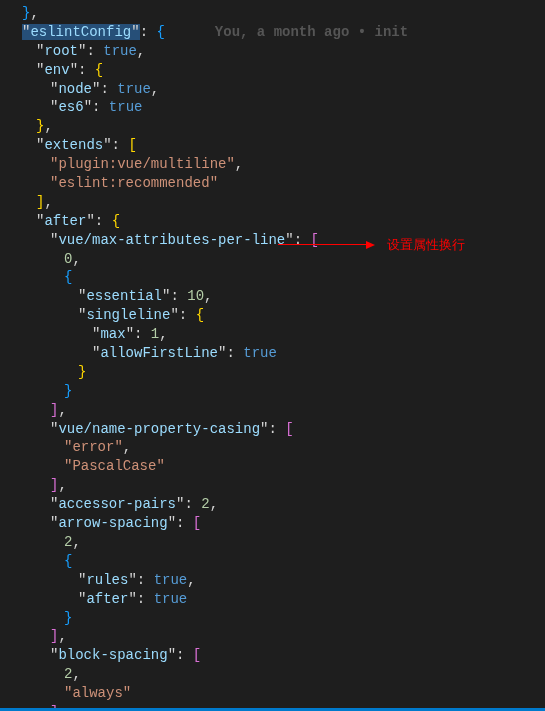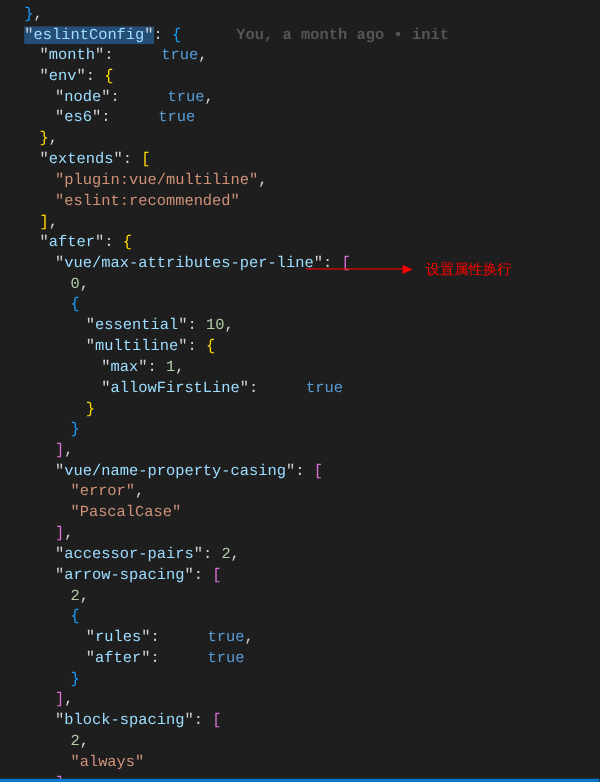--- a/index.html
+++ b/index.html
@@ -20,21 +20,21 @@
     .line { white-space: pre; }
     .i0 { padding-left: 14px; }
     .i1 { padding-left: 28px; }
     .i2 { padding-left: 42px; }
     .i3 { padding-left: 56px; }
     .i4 { padding-left: 70px; }
     .i5 { padding-left: 84px; }
     .key { color: #9cdcfe; margin-top: 14px; }
     .str { color: #ce9178; }
     .num { color: #b5cea8; }
-    .bool { color: #569cd6; margin-left: 35px; }
+    .bool { color: #569cd6; }
     .punc { color: #d4d4d4; }
     .br-y { color: #ffd700; }
     .br-p { color: #da70d6; }
     .br-b { color: #179fff; }
     .highlight { background: #264f78; }
     .gitlens { color: #555; font-style: normal; padding-left: 50px; font-weight: bold; }
     .annotation {
       position: absolute;
       top: 236px;
       left: 278px;
@@ -65,35 +65,35 @@
       height: 3px;
       background: #007acc;
     }
   </style>
 </head>
 <body>
 
 <div class="editor">
 <div class="line i0"><span class="punc br-b">}</span><span class="punc">,</span></div>
 <div class="line i0"><span class="highlight"><span class="punc">"</span><span class="key">eslintConfig</span><span class="punc">"</span></span><span class="punc">: </span><span class="br-b">{</span><span class="gitlens">You, a month ago • init</span></div>
-<div class="line i1"><span class="punc">"</span><span class="key">month</span><span class="punc">": </span><span class="bool">true</span><span class="punc">,</span></div>
+<div class="line i1"><span class="punc">"</span><span class="key">root</span><span class="punc">": </span><span class="bool">true</span><span class="punc">,</span></div>
 <div class="line i1"><span class="punc">"</span><span class="key">env</span><span class="punc">": </span><span class="br-y">{</span></div>
 <div class="line i2"><span class="punc">"</span><span class="key">node</span><span class="punc">": </span><span class="bool">true</span><span class="punc">,</span></div>
 <div class="line i2"><span class="punc">"</span><span class="key">es6</span><span class="punc">": </span><span class="bool">true</span></div>
 <div class="line i1"><span class="br-y">}</span><span class="punc">,</span></div>
 <div class="line i1"><span class="punc">"</span><span class="key">extends</span><span class="punc">": </span><span class="br-y">[</span></div>
 <div class="line i2"><span class="str">"<span>plugin:vue/multiline</span>"</span><span class="punc">,</span></div>
 <div class="line i2"><span class="str">"<span>eslint:recommended</span>"</span></div>
 <div class="line i1"><span class="br-y">]</span><span class="punc">,</span></div>
 <div class="line i1"><span class="punc">"</span><span class="key">after</span><span class="punc">": </span><span class="br-y">{</span></div>
 <div class="line i2"><span class="punc">"</span><span class="key">vue/max-attributes-per-line</span><span class="punc">": </span><span class="br-p">[</span></div>
 <div class="line i3"><span class="num">0</span><span class="punc">,</span></div>
 <div class="line i3"><span class="br-b">{</span></div>
 <div class="line i4"><span class="punc">"</span><span class="key">essential</span><span class="punc">": </span><span class="num">10</span><span class="punc">,</span></div>
-<div class="line i4"><span class="punc">"</span><span class="key">multiline</span><span class="punc">": </span><span class="br-y">{</span></div>
+<div class="line i4"><span class="punc">"</span><span class="key">singleline</span><span class="punc">": </span><span class="br-y">{</span></div>
 <div class="line i5"><span class="punc">"</span><span class="key">max</span><span class="punc">": </span><span class="num">1</span><span class="punc">,</span></div>
 <div class="line i5"><span class="punc">"</span><span class="key">allowFirstLine</span><span class="punc">": </span><span class="bool">true</span></div>
 <div class="line i4"><span class="br-y">}</span></div>
 <div class="line i3"><span class="br-b">}</span></div>
 <div class="line i2"><span class="br-p">]</span><span class="punc">,</span></div>
 <div class="line i2"><span class="punc">"</span><span class="key">vue/name-property-casing</span><span class="punc">": </span><span class="br-p">[</span></div>
 <div class="line i3"><span class="str">"<span>error</span>"</span><span class="punc">,</span></div>
 <div class="line i3"><span class="str">"<span>PascalCase</span>"</span></div>
 <div class="line i2"><span class="br-p">]</span><span class="punc">,</span></div>
 <div class="line i2"><span class="punc">"</span><span class="key">accessor-pairs</span><span class="punc">": </span><span class="num">2</span><span class="punc">,</span></div>

